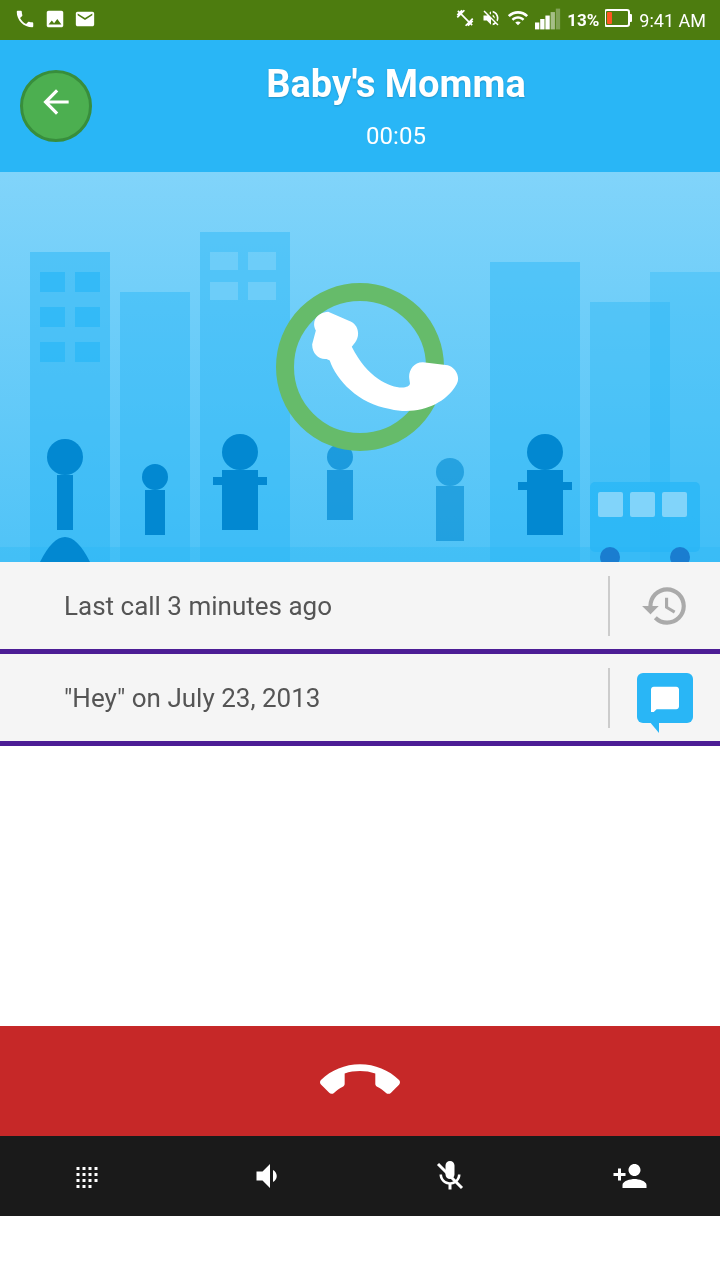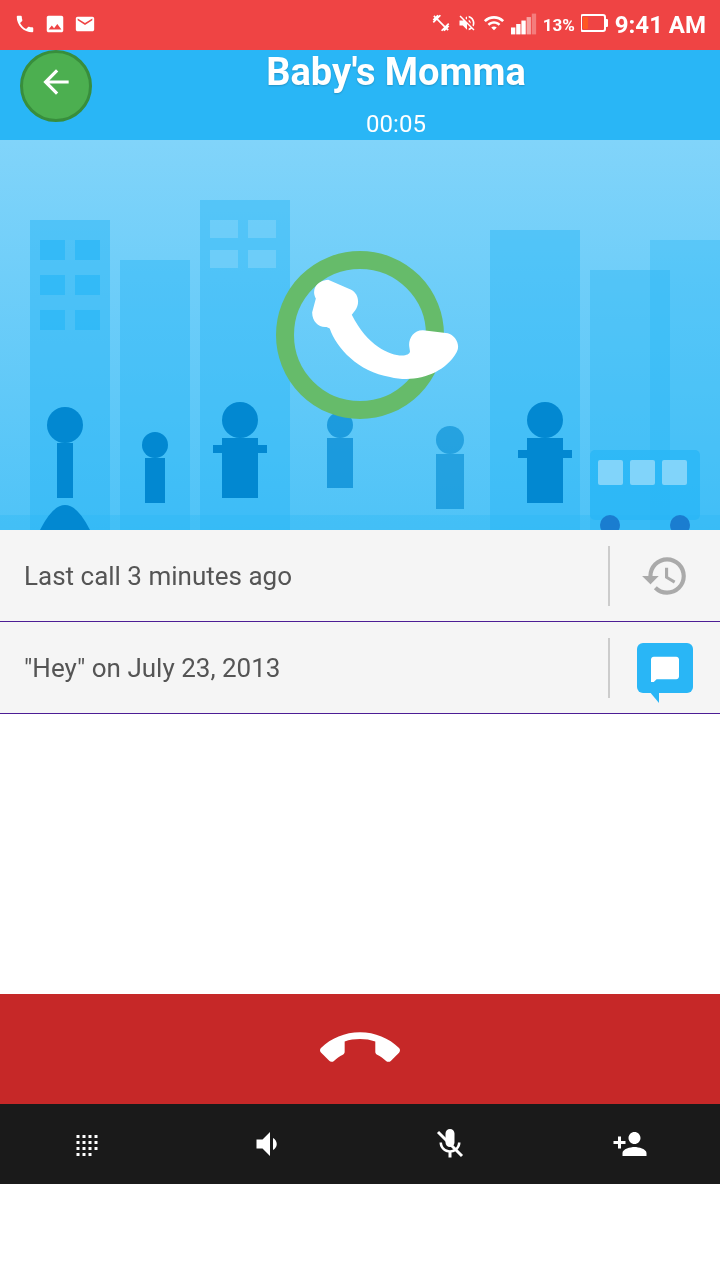--- a/index.html
+++ b/index.html
@@ -8,22 +8,22 @@
       height: 1280px;
       background: #fff;
       font-family: 'Roboto', Arial, sans-serif;
       overflow: hidden;
       position: relative;
     }
 
     
     #status-bar {
       width: 720px;
-      height: 50px;
-      background: #ef4444;
+      height: 40px;
+      background: #4d7c0f;
       display: flex;
       align-items: center;
       justify-content: space-between;
       padding: 0 14px;
     }
     .status-left {
       display: flex;
       align-items: center;
       gap: 8px;
     }
@@ -34,31 +34,31 @@
     }
     .status-right {
       display: flex;
       align-items: center;
       gap: 6px;
       color: #fff;
       font-size: 18px;
       font-weight: bold;
     }
     .status-time {
-      font-size: 24px;
-      font-weight: bold;
+      font-size: 18px;
+      font-weight: normal;
     }
 
     
     #call-header {
       width: 720px;
-      height: 90px;
+      height: 132px;
       background: #29b6f6;
       display: flex;
-      align-items: flex-start;
+      align-items: center;
       padding: 0 20px;
       position: relative;
     }
     #back-button {
       width: 72px;
       height: 72px;
       border-radius: 50%;
       background: #4caf50;
       border: 3px solid #388e3c;
       display: flex;
@@ -107,22 +107,23 @@
     }
 
     
     #info-section {
       background: #f0f0f0;
     }
     .info-row {
       display: flex;
       align-items: center;
       background: #f5f5f5;
-      border-bottom: 1px solid #4c1d95;
+      border-bottom: 5px solid #4c1d95;
       height: 92px;
+      padding-left: 40px;
     }
     .info-row-text {
       flex: 1;
       padding: 0 24px;
       font-size: 26px;
       color: #555;
     }
     .info-row-divider {
       width: 2px;
       height: 60px;

